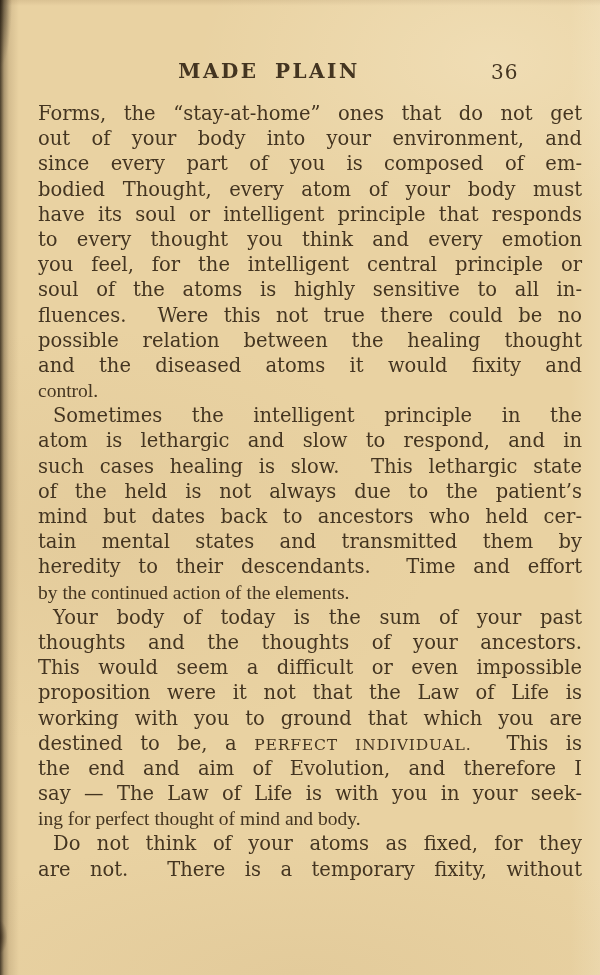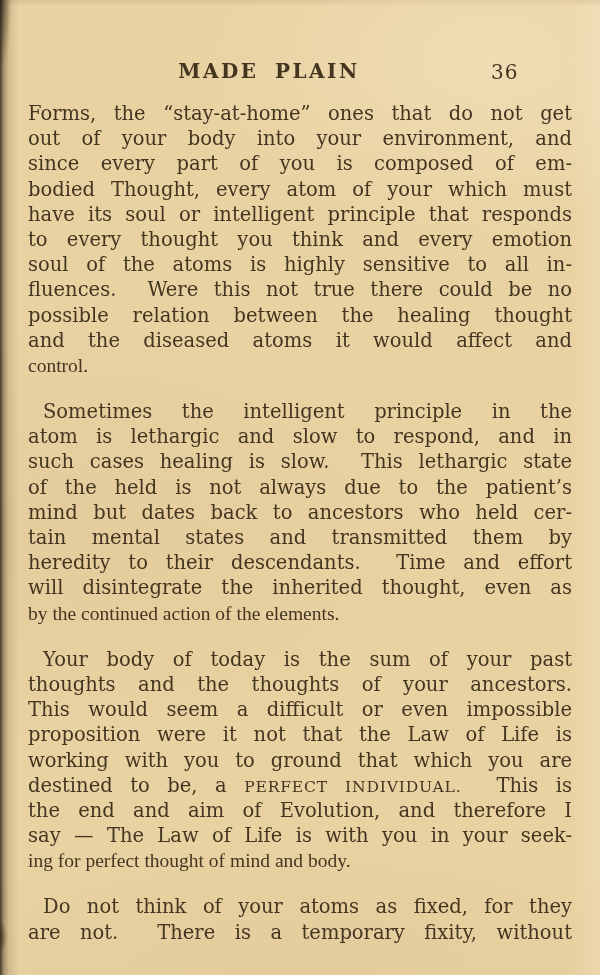--- a/index.html
+++ b/index.html
@@ -74,34 +74,34 @@
   .page-number {
     position: absolute;
     left: 491px;
     top: 1px;
     font-size: 20px;
     letter-spacing: 1px;
   }
   .body {
     position: absolute;
     top: 101px;
-    left: 28px;
+    left: 38px;
     width: 544px;
   }
   .para { margin: 0; padding: 0; }
   .line {
     font-size: 19.5px;
     line-height: 25.2px;
     height: 25.2px;
     text-align: justify;
     text-align-last: justify;
     white-space: normal;
     overflow: visible;
   }
-  .line.indent { padding-left: 15px; margin-top: 21px; }
+  .line.indent { padding-left: 15px; }
   .line.last { text-align-last: left; font-family: Liberation Serif, serif; }
   .smallcaps {
     font-size: 0.80em;
     letter-spacing: 0.8px;
   }
 </style>
 </head>
 <body>
 
 <div class="page">
@@ -111,39 +111,39 @@
     <div class="running-title">MADE PLAIN</div>
     <div class="page-number">36</div>
   </div>
 
   <div class="body">
 
     <div class="para">
       <div class="line">Forms, the “stay-at-home” ones that do not get</div>
       <div class="line">out of your body into your environment, and</div>
       <div class="line">since every part of you is composed of em-</div>
-      <div class="line">bodied Thought, every atom of your which must</div>
+      <div class="line">bodied Thought, every atom of your body must</div>
       <div class="line">have its soul or intelligent principle that responds</div>
       <div class="line">to every thought you think and every emotion</div>
+      <div class="line">you feel, for the intelligent central principle or</div>
       <div class="line">soul of the atoms is highly sensitive to all in-</div>
       <div class="line">fluences.&nbsp; Were this not true there could be no</div>
       <div class="line">possible relation between the healing thought</div>
-      <div class="line">and the diseased atoms it would affect and</div>
+      <div class="line">and the diseased atoms it would fixity and</div>
       <div class="line last">control.</div>
     </div>
 
     <div class="para">
       <div class="line indent">Sometimes the intelligent principle in the</div>
       <div class="line">atom is lethargic and slow to respond, and in</div>
       <div class="line">such cases healing is slow.&nbsp; This lethargic state</div>
       <div class="line">of the held is not always due to the patient’s</div>
       <div class="line">mind but dates back to ancestors who held cer-</div>
       <div class="line">tain mental states and transmitted them by</div>
       <div class="line">heredity to their descendants.&nbsp; Time and effort</div>
-      <div class="line">will disintegrate the inherited thought, even as</div>
       <div class="line last">by the continued action of the elements.</div>
     </div>
 
     <div class="para">
       <div class="line indent">Your body of today is the sum of your past</div>
       <div class="line">thoughts and the thoughts of your ancestors.</div>
       <div class="line">This would seem a difficult or even impossible</div>
       <div class="line">proposition were it not that the Law of Life is</div>
       <div class="line">working with you to ground that which you are</div>
       <div class="line"><span>destined to be, a </span><span class="smallcaps">PERFECT INDIVIDUAL.</span><span>&nbsp; This is</span></div>

